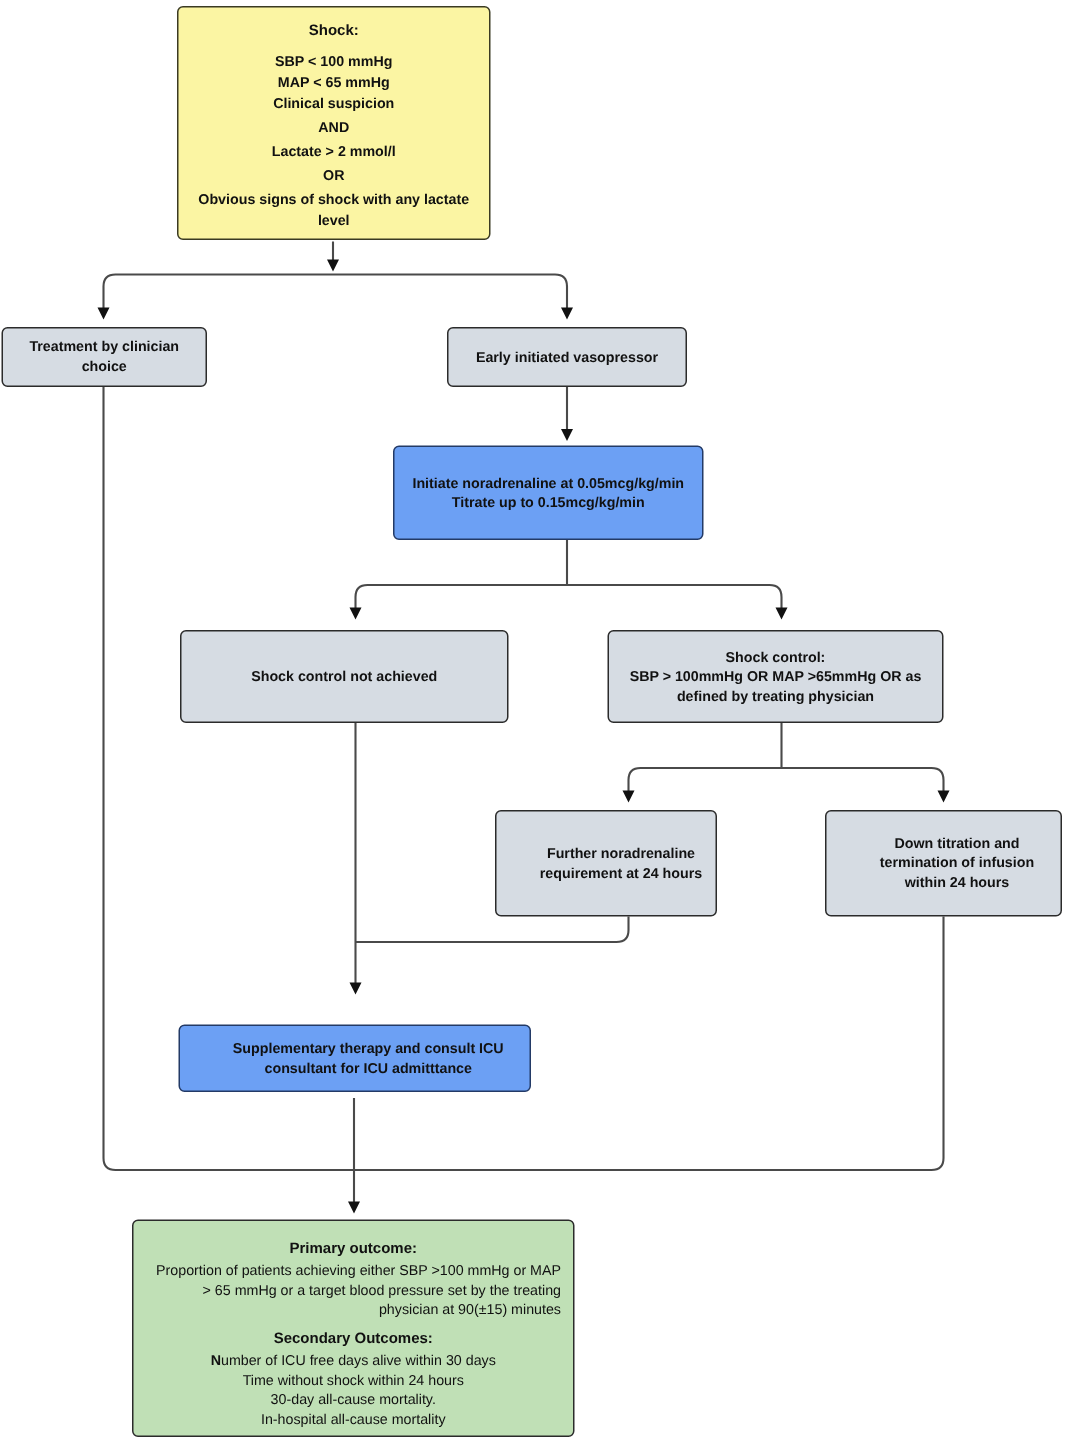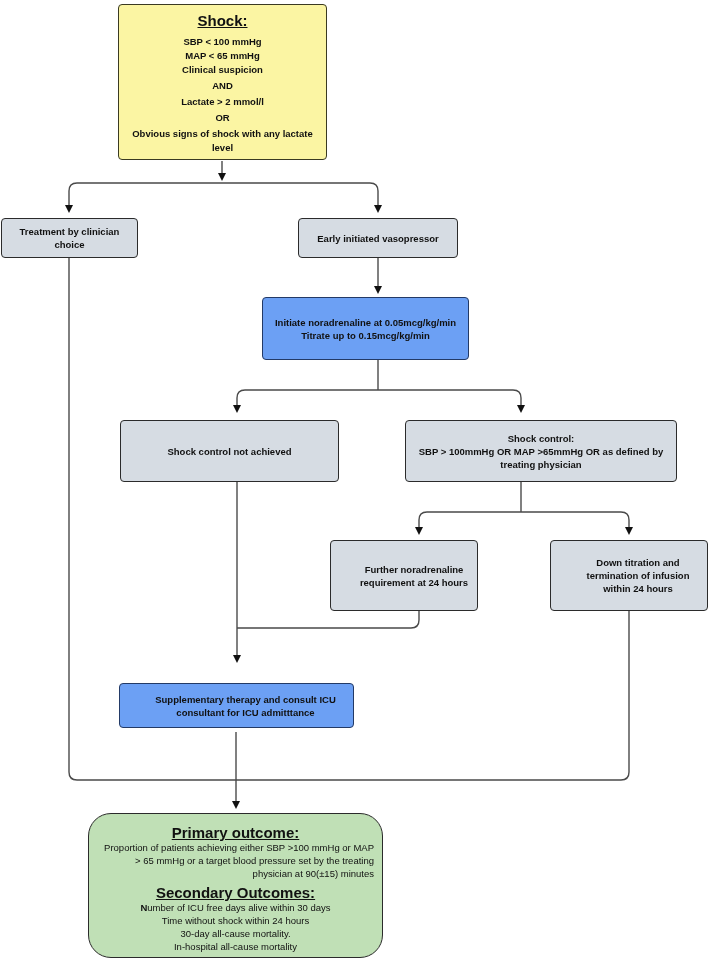--- a/index.html
+++ b/index.html
@@ -11,22 +11,22 @@
   .canvas{position:relative;width:710px;height:961px;background:#ffffff;overflow:hidden;}
   .connectors{position:absolute;left:0;top:0;width:710px;height:961px;z-index:1;}
   .node{position:absolute;z-index:2;box-sizing:border-box;border:1.6px solid var(--border-dark);
         border-radius:4px;display:flex;flex-direction:column;align-items:center;justify-content:center;
         text-align:center;font-weight:bold;font-size:9.5px;line-height:13px;padding:4px 8px;}
   .node.gray{background:var(--gray-fill);}
   .node.blue{background:var(--blue-fill);border-color:#233a66;}
   .node.yellow{background:var(--yellow-fill);border-color:#3a3a22;justify-content:flex-start;
         padding-top:9px;font-size:9.5px;line-height:14px;}
   .node.green{background:var(--green-fill);font-weight:normal;font-size:9.5px;line-height:13px;
-        justify-content:flex-start;padding-top:12px;border-radius:23px;}
-  .box-title{font-size:15px;font-weight:bold;text-decoration:underline;}
+        justify-content:flex-start;padding-top:12px;}
+  .box-title{font-size:10px;font-weight:bold;}
   .yellow .box-title{margin-bottom:7px;}
   .spacer8{height:8px;}
   .spacer6{height:6px;}
   .green .box-title{margin-bottom:2px;}
   .outcome-text{max-width:285px;text-align:right;}
 </style>
 </head>
 <body>
 
 <div class="canvas">
@@ -84,21 +84,21 @@
 
   <div class="node blue" style="left:262px;top:297px;width:207px;height:63px;">
     <div>Initiate noradrenaline at 0.05mcg/kg/min</div>
     <div>Titrate up to 0.15mcg/kg/min</div>
   </div>
 
   <div class="node gray" style="left:120px;top:420px;width:219px;height:62px;">
     <div>Shock control not achieved</div>
   </div>
 
-  <div class="node gray" style="left:405px;top:420px;width:272px;height:62px;">
+  <div class="node gray" style="left:405px;top:420px;width:224px;height:62px;">
     <div>Shock control:</div>
     <div>SBP &gt; 100mmHg OR MAP &gt;65mmHg OR as defined by treating physician</div>
   </div>
 
   <div class="node gray" style="left:330px;top:540px;width:148px;height:71px;padding-left:28px;">
     <div>Further noradrenaline requirement at 24 hours</div>
   </div>
 
   <div class="node gray" style="left:550px;top:540px;width:158px;height:71px;padding-left:26px;">
     <div>Down titration and termination of infusion within 24 hours</div>

